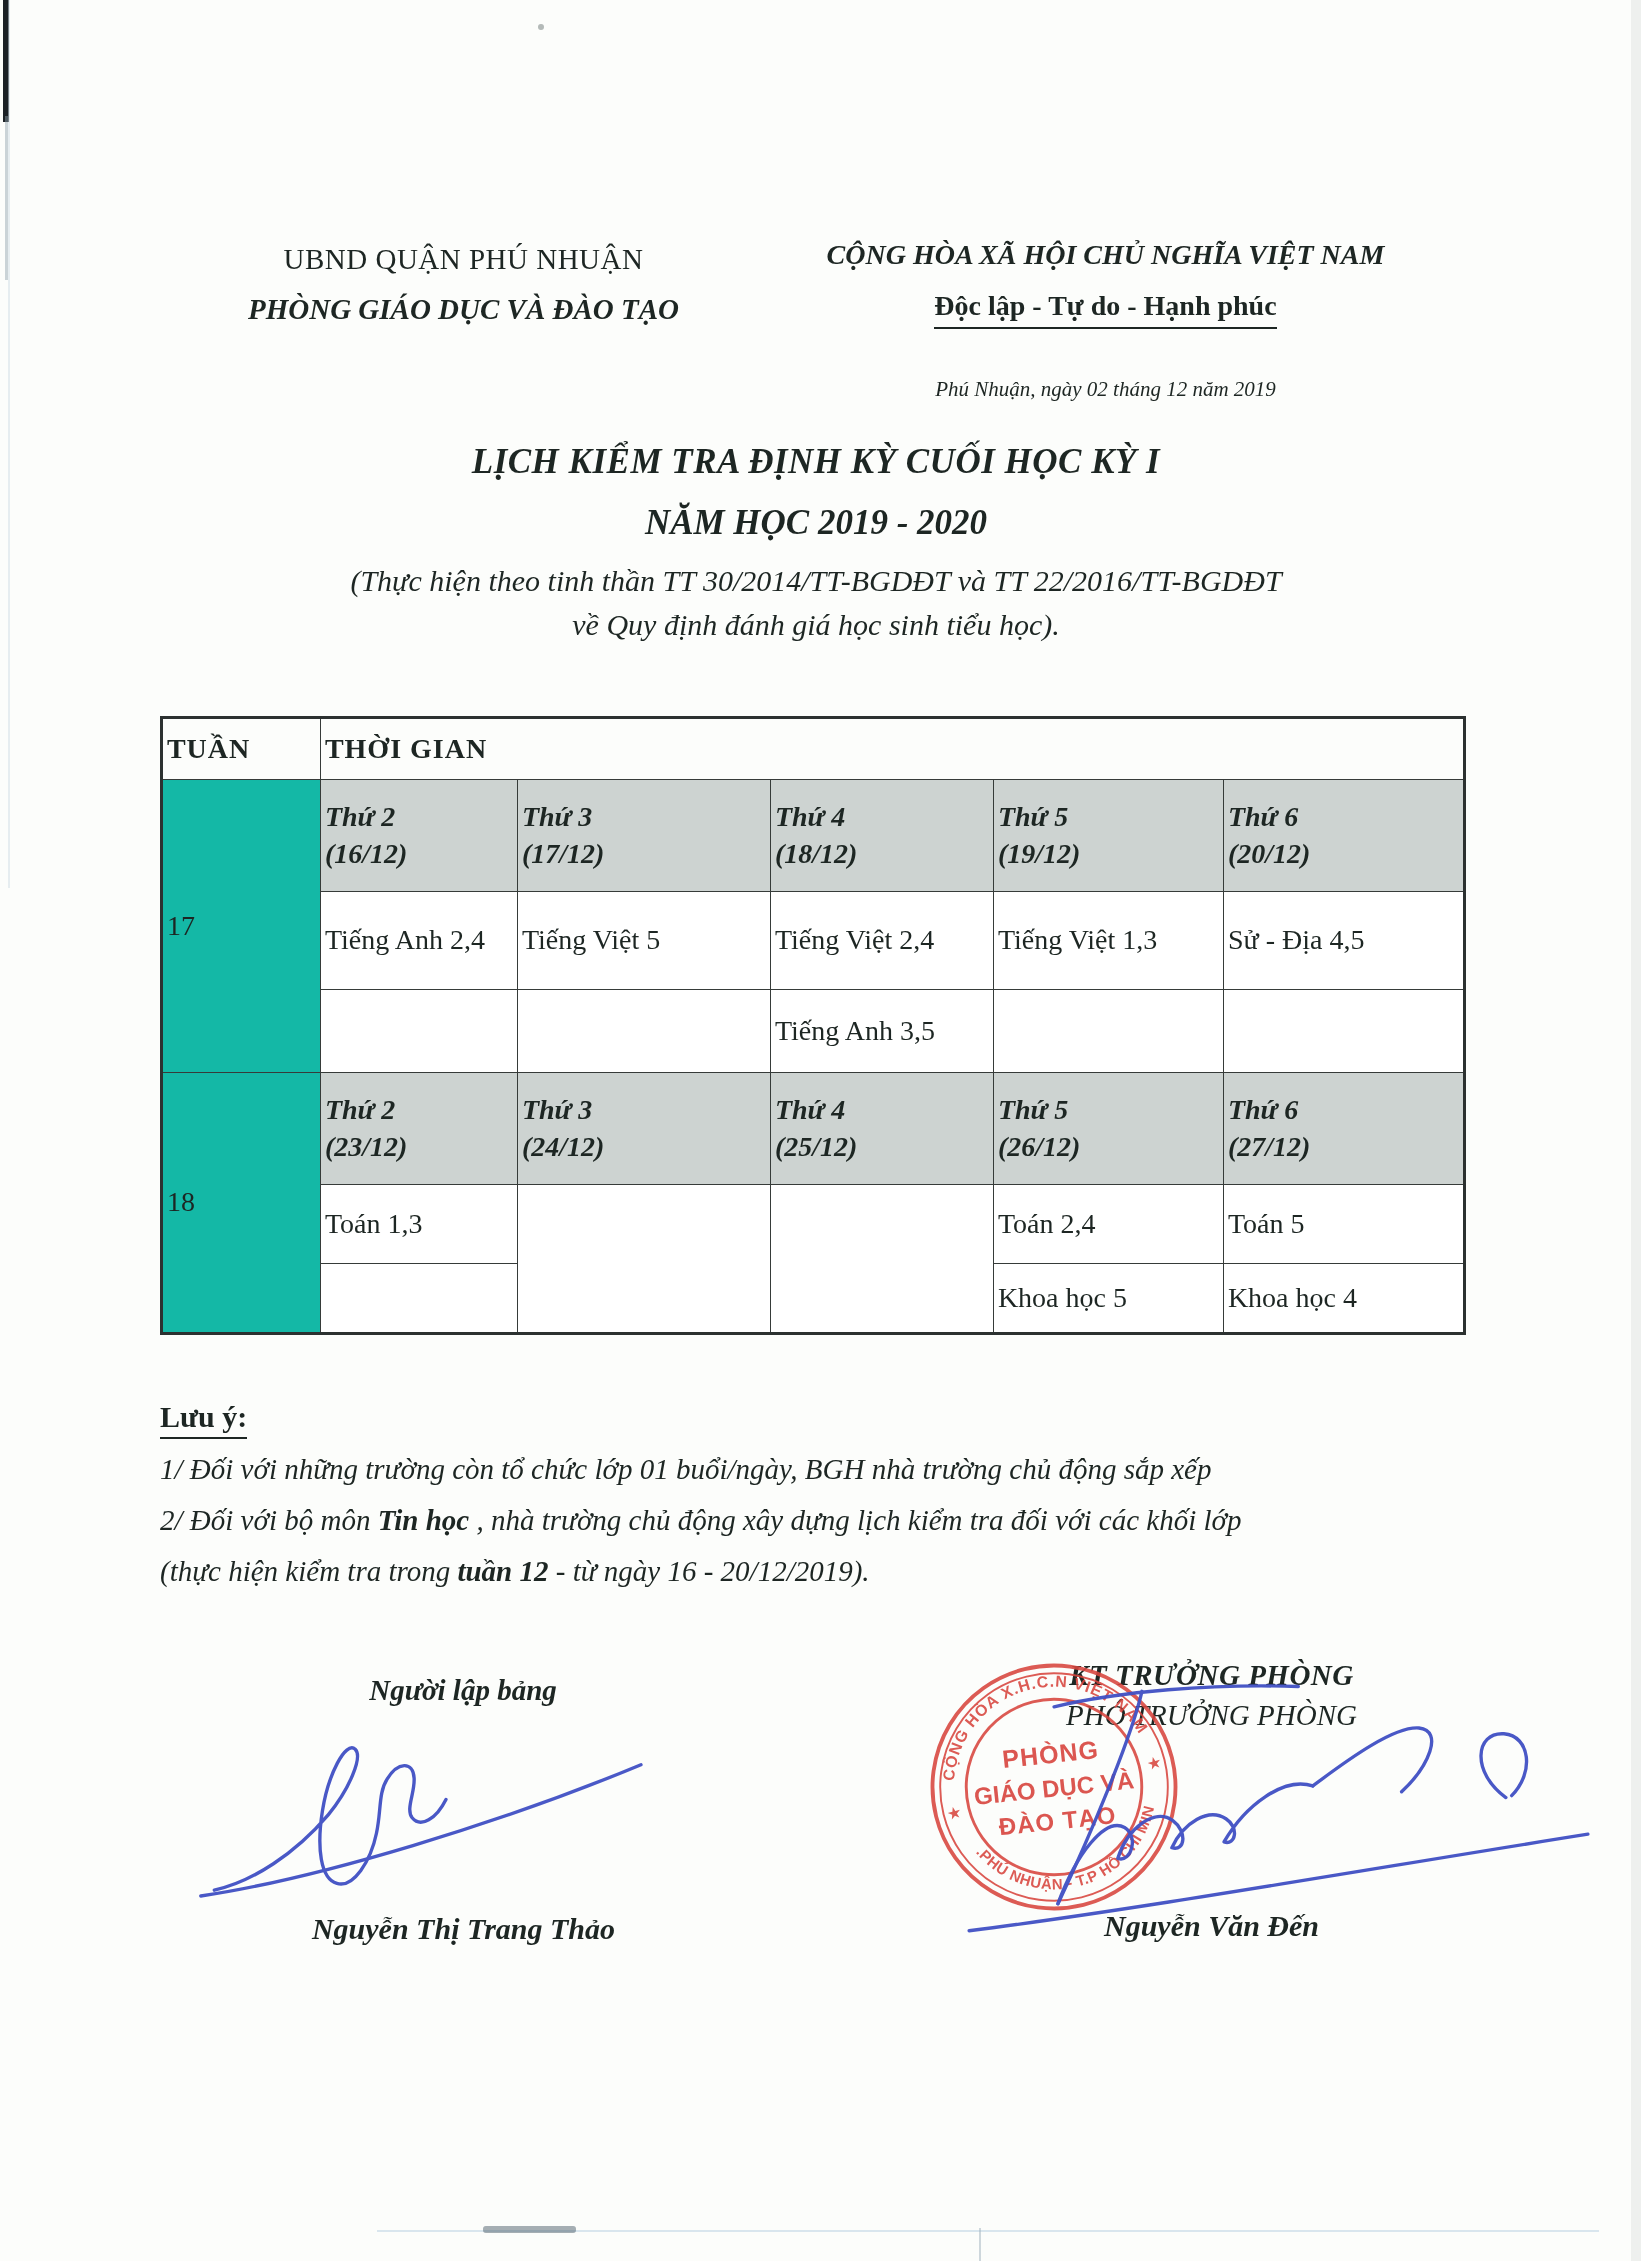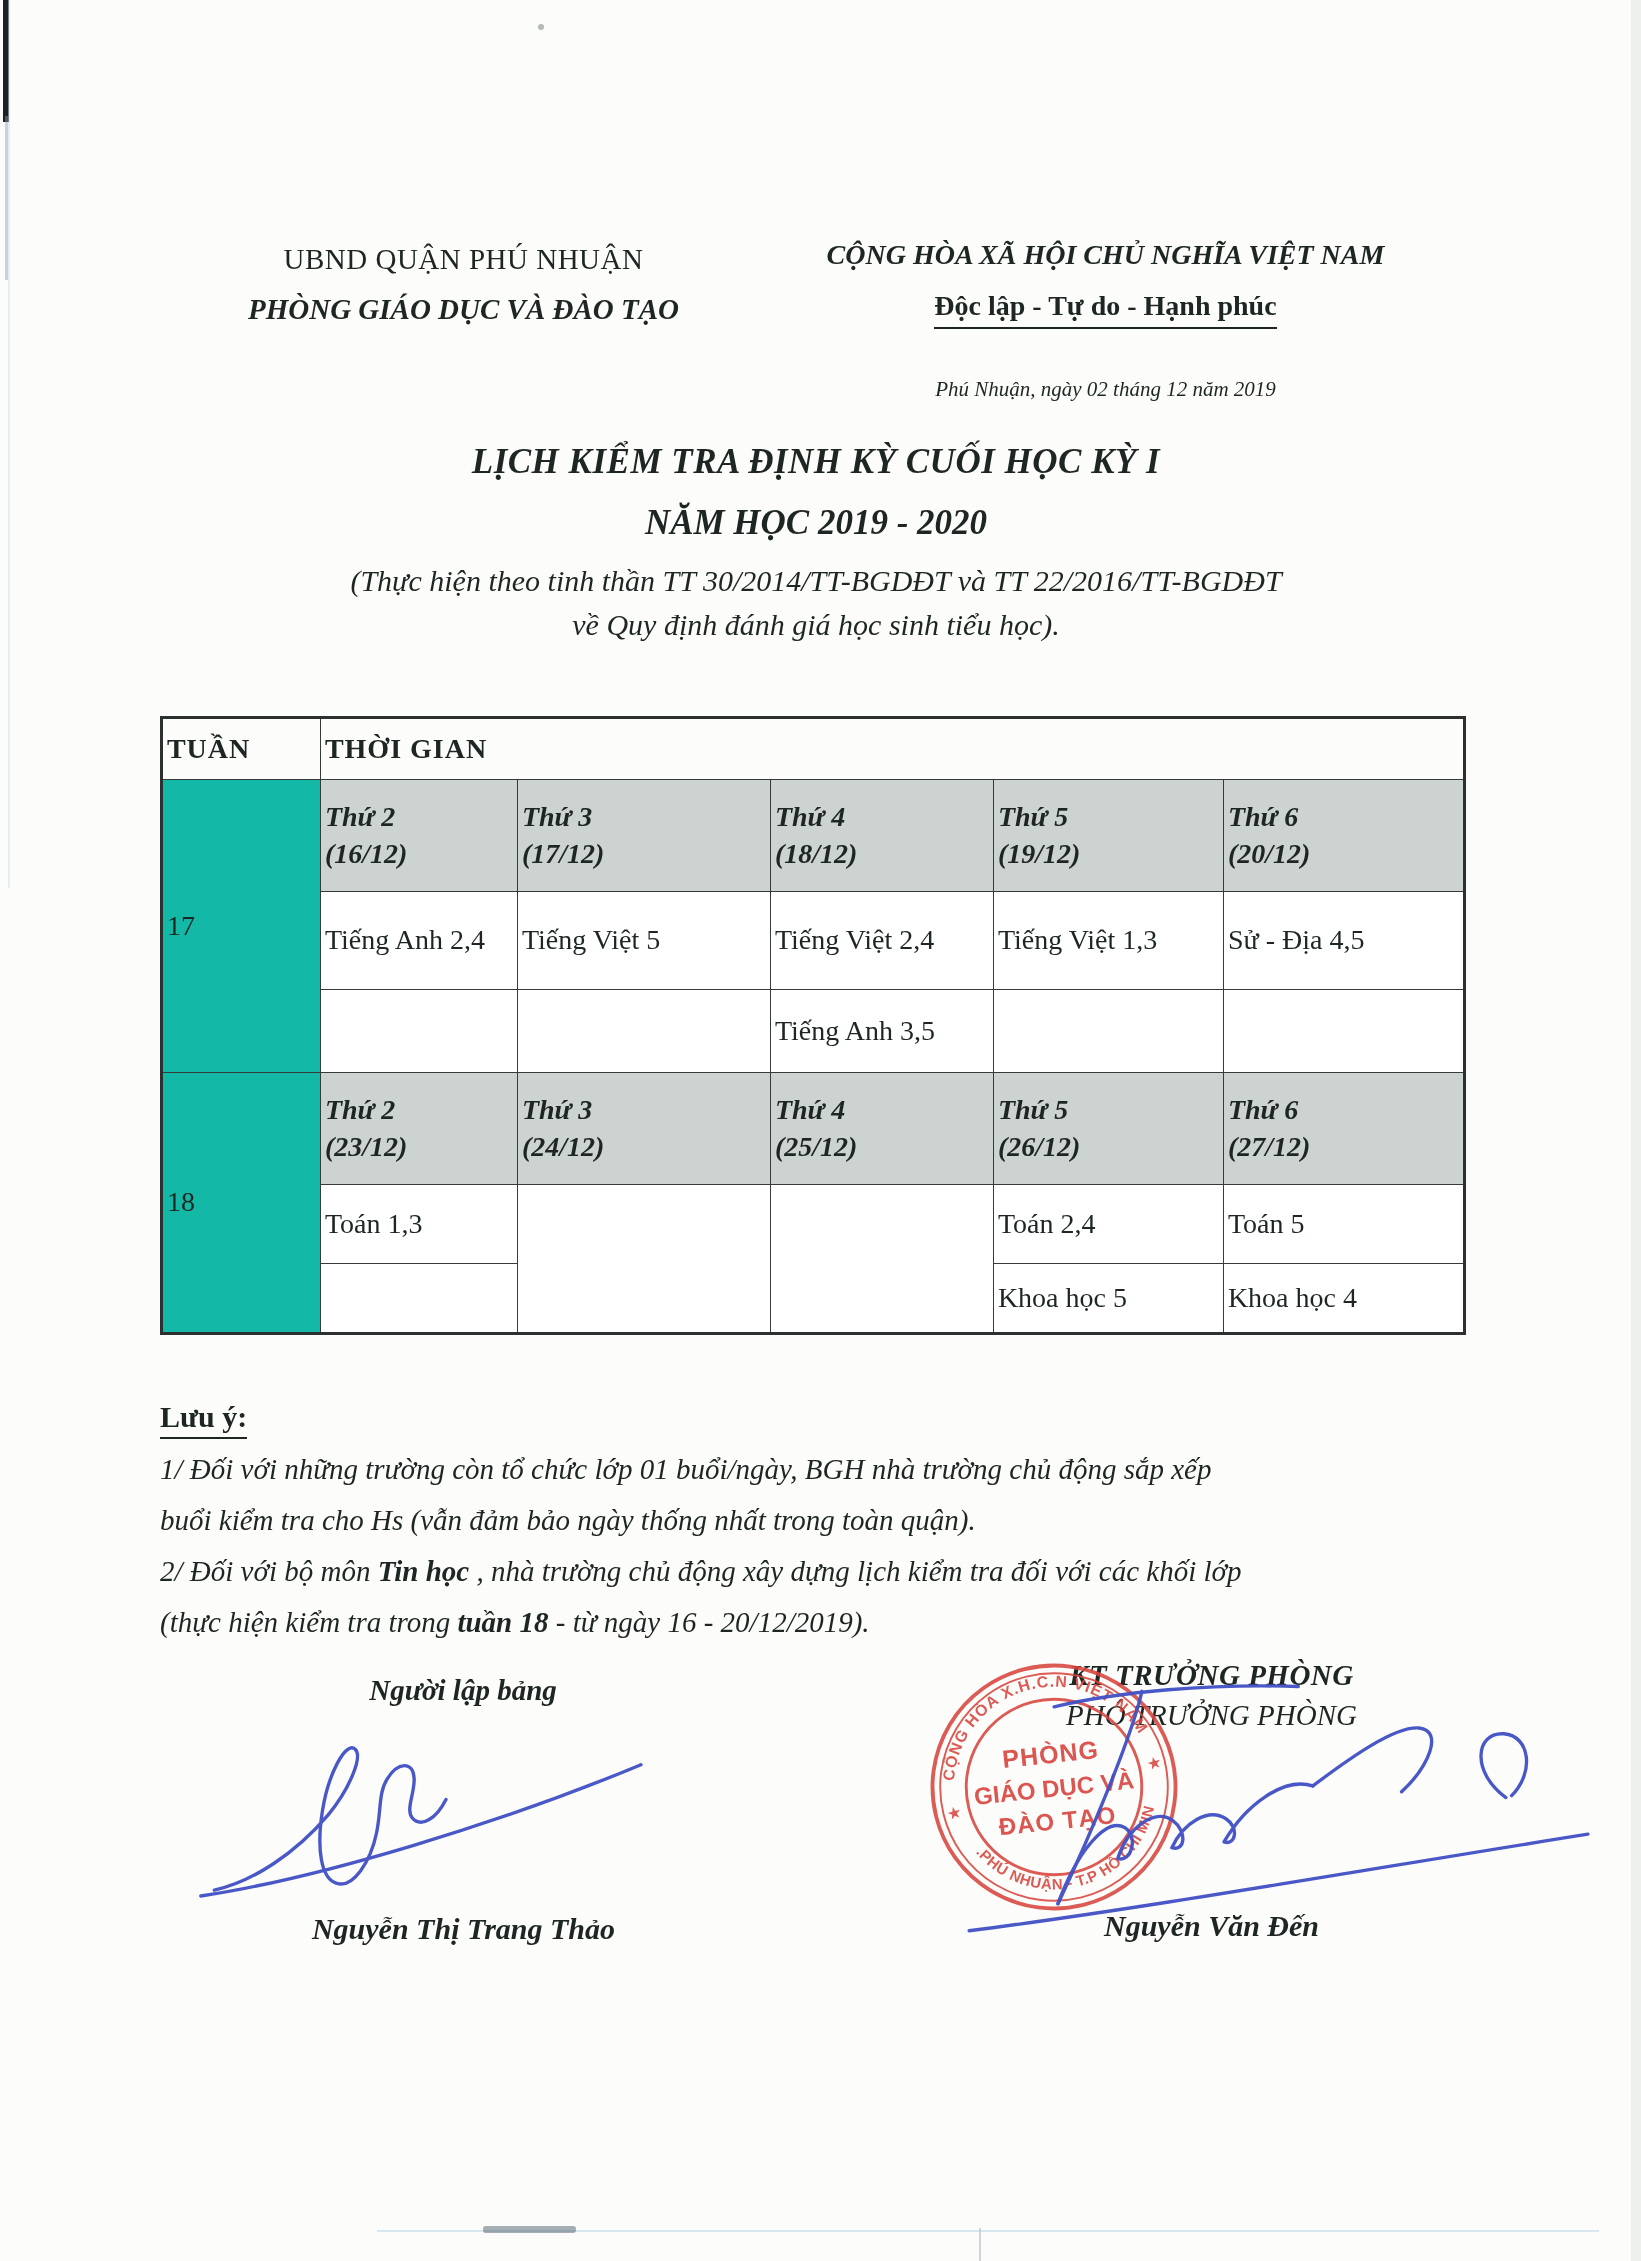--- a/index.html
+++ b/index.html
@@ -176,23 +176,22 @@
       <td class="subj"></td>
       <td class="subj">Khoa học 5</td>
       <td class="subj">Khoa học 4</td>
     </tr>
   </tbody>
     </table>
 
   <div class="abs notes-head"><span>Lưu ý:</span></div>
   <div class="abs notes">
     <div class="nowrap">1/ Đối với những trường còn tổ chức lớp 01 buổi/ngày, BGH nhà trường chủ động sắp xếp</div>
-    <div class="nowrap">buổi kiểm tra cho Hs (vẫn đảm bảo ngày thống nhất trong toàn quận).</div>
     <div class="nowrap"><span>2/ Đối với bộ môn </span><span class="b">Tin học</span><span> , nhà trường chủ động xây dựng lịch kiểm tra đối với các khối lớp</span></div>
-    <div class="nowrap"><span>(thực hiện kiểm tra trong </span><span class="b">tuần 18</span><span> - từ ngày 16 - 20/12/2019).</span></div>
+    <div class="nowrap"><span>(thực hiện kiểm tra trong </span><span class="b">tuần 12</span><span> - từ ngày 16 - 20/12/2019).</span></div>
   </div>
 
   <div class="abs center b sig-left-role">Người lập bảng</div>
   <div class="abs center b sig-right-role1">KT TRƯỞNG PHÒNG</div>
   <div class="abs center i sig-right-role2">PHÓ TRƯỞNG PHÒNG</div>
   <div class="abs center b name-left">Nguyễn Thị Trang Thảo</div>
   <div class="abs center b name-right">Nguyễn Văn Đến</div>
 
   <svg class="abs stamp-svg" width="270" height="270" viewBox="0 0 280 280">
     <g stroke="#d8453e" fill="none" opacity="0.88" transform="rotate(-14 140 140)">

